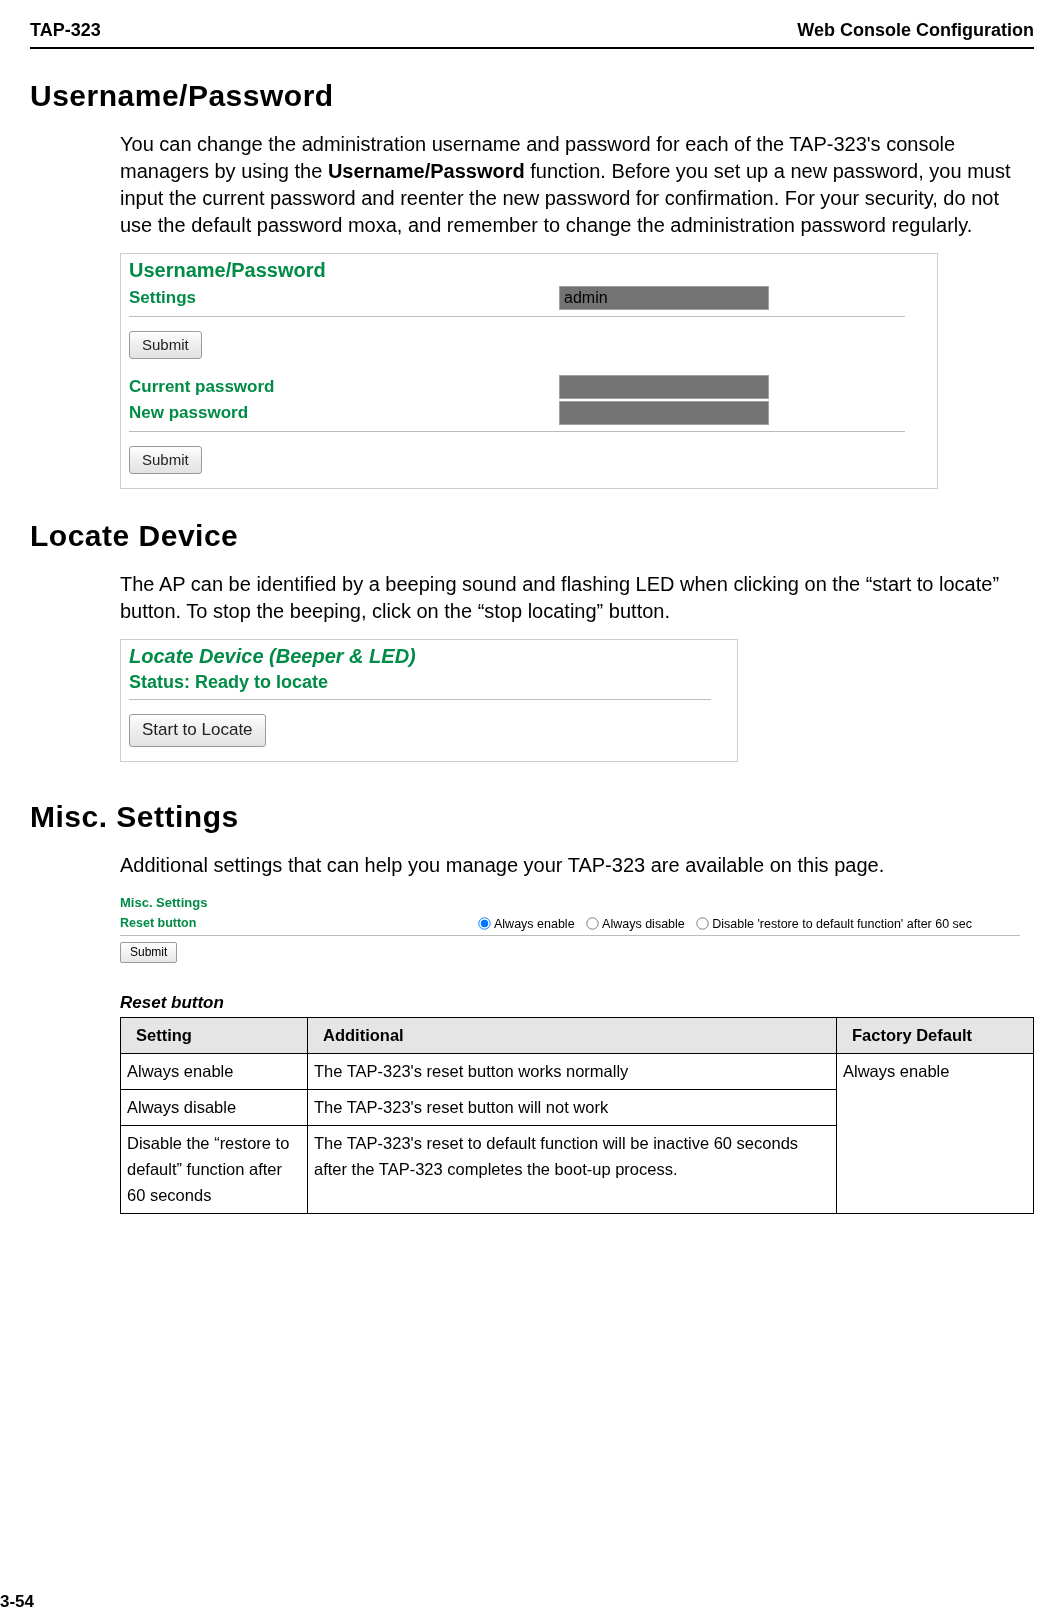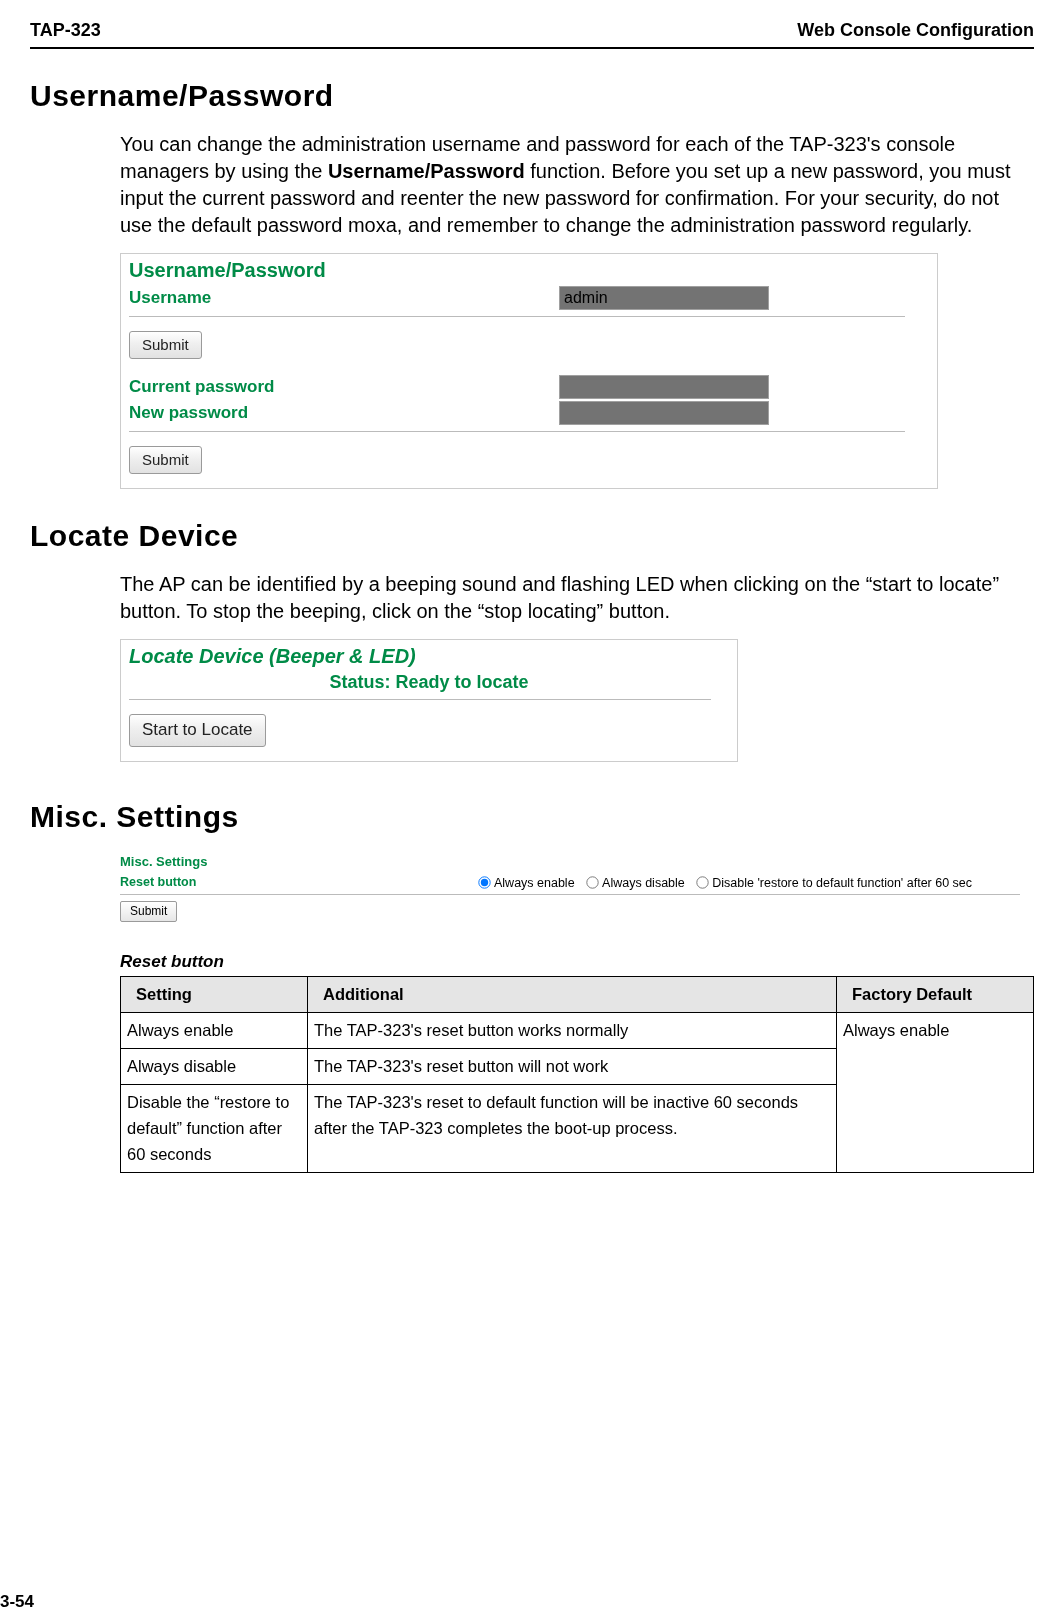--- a/index.html
+++ b/index.html
@@ -66,21 +66,20 @@
     color: #008b47;
     font-weight: bold;
     font-size: 17px;
     width: 430px;
   }
   .ui-status {
     color: #008b47;
     font-weight: bold;
     font-size: 18px;
     margin: 2px 0 4px 0;
-    text-align: center;
   }
   hr.thin {
     border: none;
     border-top: 1px solid #bbb;
     margin: 6px 0 10px 0;
   }
   input.txt {
     font-family: Arial, sans-serif;
     font-size: 16px;
     padding: 2px 4px;
@@ -185,21 +184,21 @@
 
   <h2 class="section">Username/Password</h2>
   <div class="body-indent">
     <p class="para">
       <span>You can change the administration username and password for each of the TAP-323's console managers by using the </span><b>Username/Password</b><span> function. Before you set up a new password, you must input the current password and reenter the new password for confirmation. For your security, do not use the default password moxa, and remember to change the administration password regularly.</span>
     </p>
 
     <div class="ui-box" style="width:800px;">
       <div class="ui-title">Username/Password</div>
       <div class="ui-row">
-        <span class="ui-label">Username</span>
+        <span class="ui-label">Settings</span>
         <input class="txt" type="text" value="admin" style="">
       </div>
       <hr class="thin" style="width:97%;margin-left:0;">
       <button class="ui-btn">Submit</button>
       <div style="height:10px;"></div>
       <div class="ui-row">
         <span class="ui-label">Current password</span>
         <input class="txt" type="password" style="">
       </div>
       <div class="ui-row">
@@ -217,20 +216,21 @@
     <div class="ui-box locate-box" style="width:600px;">
       <div class="ui-title italic">Locate Device (Beeper &amp; LED)</div>
       <div class="ui-status">Status: Ready to locate</div>
       <hr class="thin" style="width:97%;margin-left:0;">
       <button class="ui-btn">Start to Locate</button>
     </div>
   </div>
 
   <h2 class="section" style="margin-top:38px;">Misc. Settings</h2>
   <div class="body-indent">
+    <p class="para">Additional settings that can help you manage your TAP-323 are available on this page.</p>
 
     <div class="misc-ui" style="width:900px;">
       <div class="misc-title">Misc. Settings</div>
       <div class="misc-row">
         <span class="lbl">Reset button</span>
         <span>
           <input type="radio" name="rb" checked="" style=""><label>Always enable</label>
           <input type="radio" name="rb" style=""><label>Always disable</label>
           <input type="radio" name="rb" style=""><label>Disable 'restore to default function' after 60 sec</label>
         </span>

